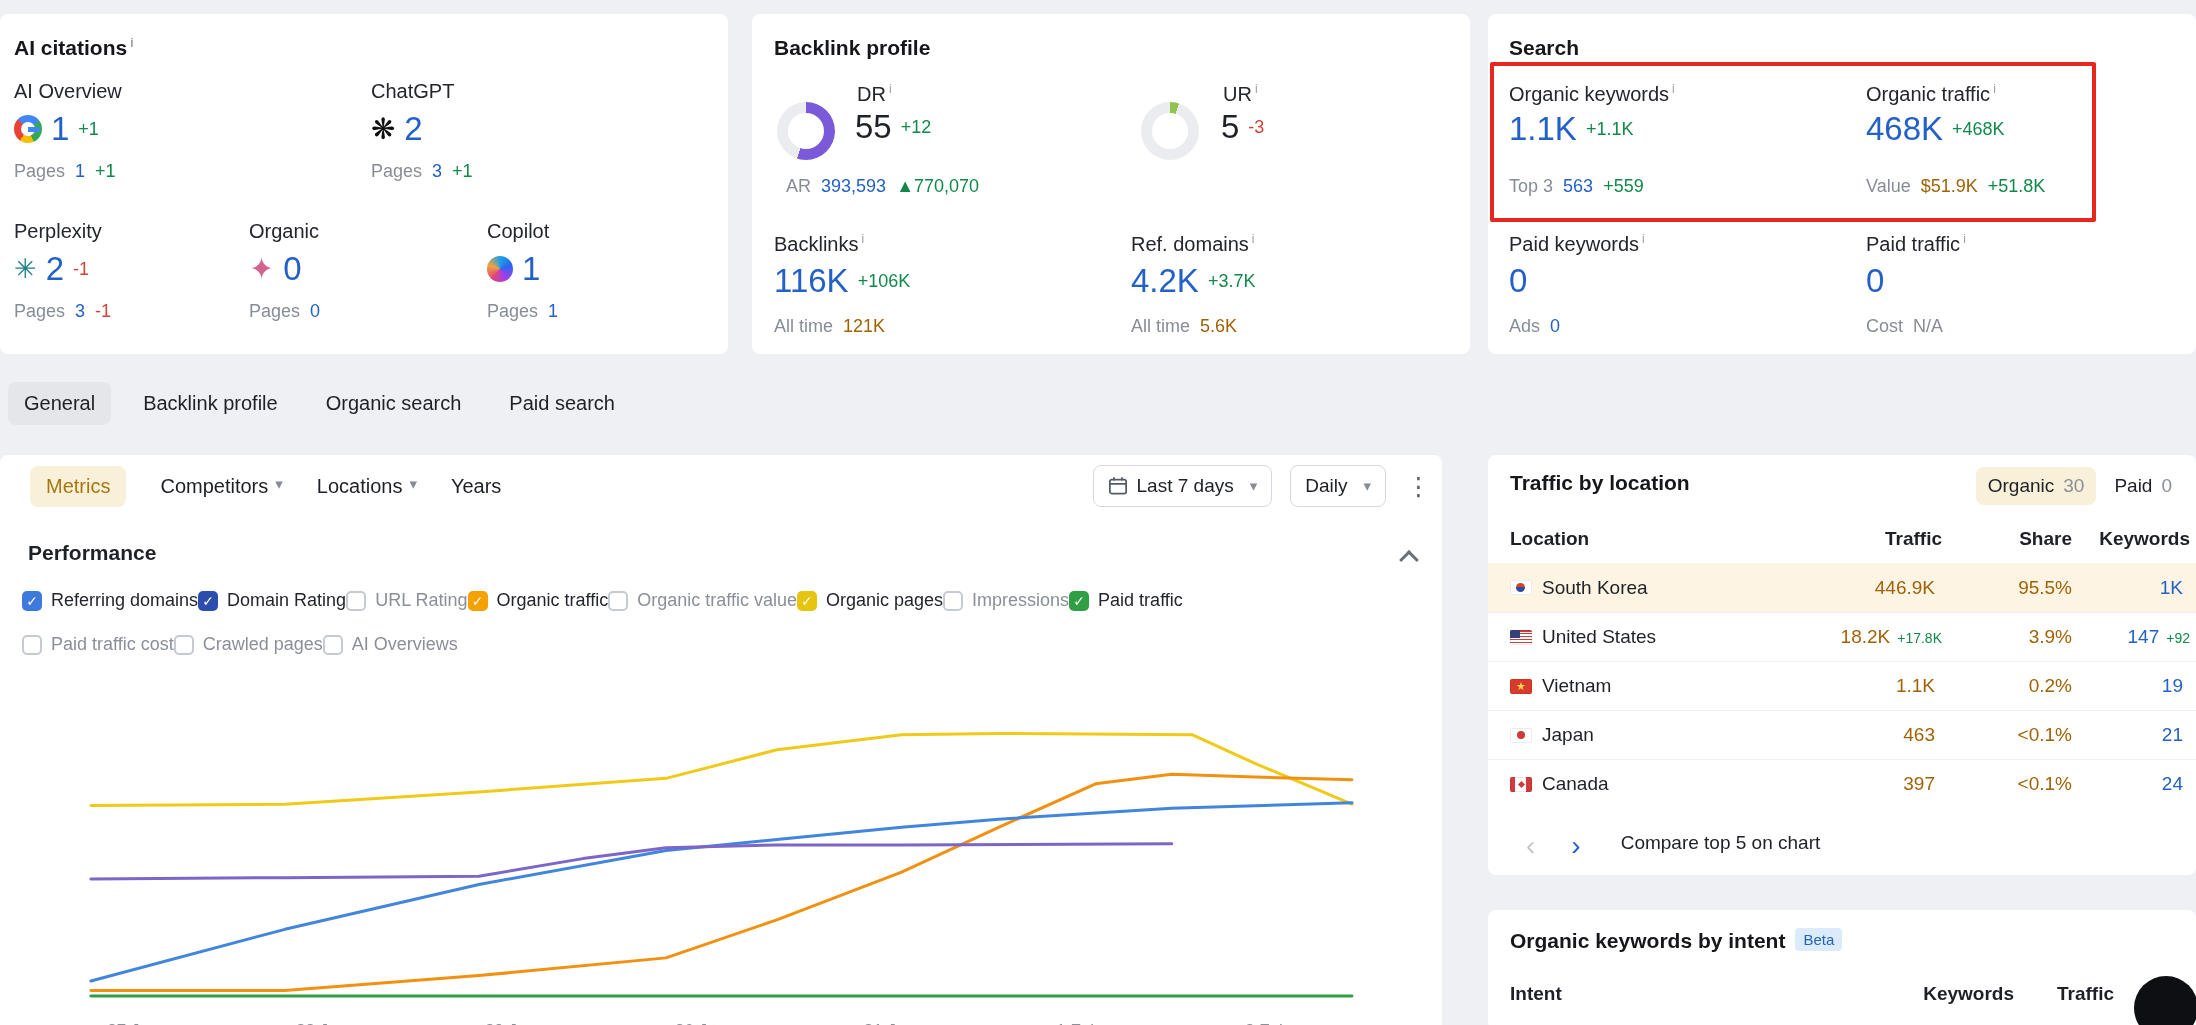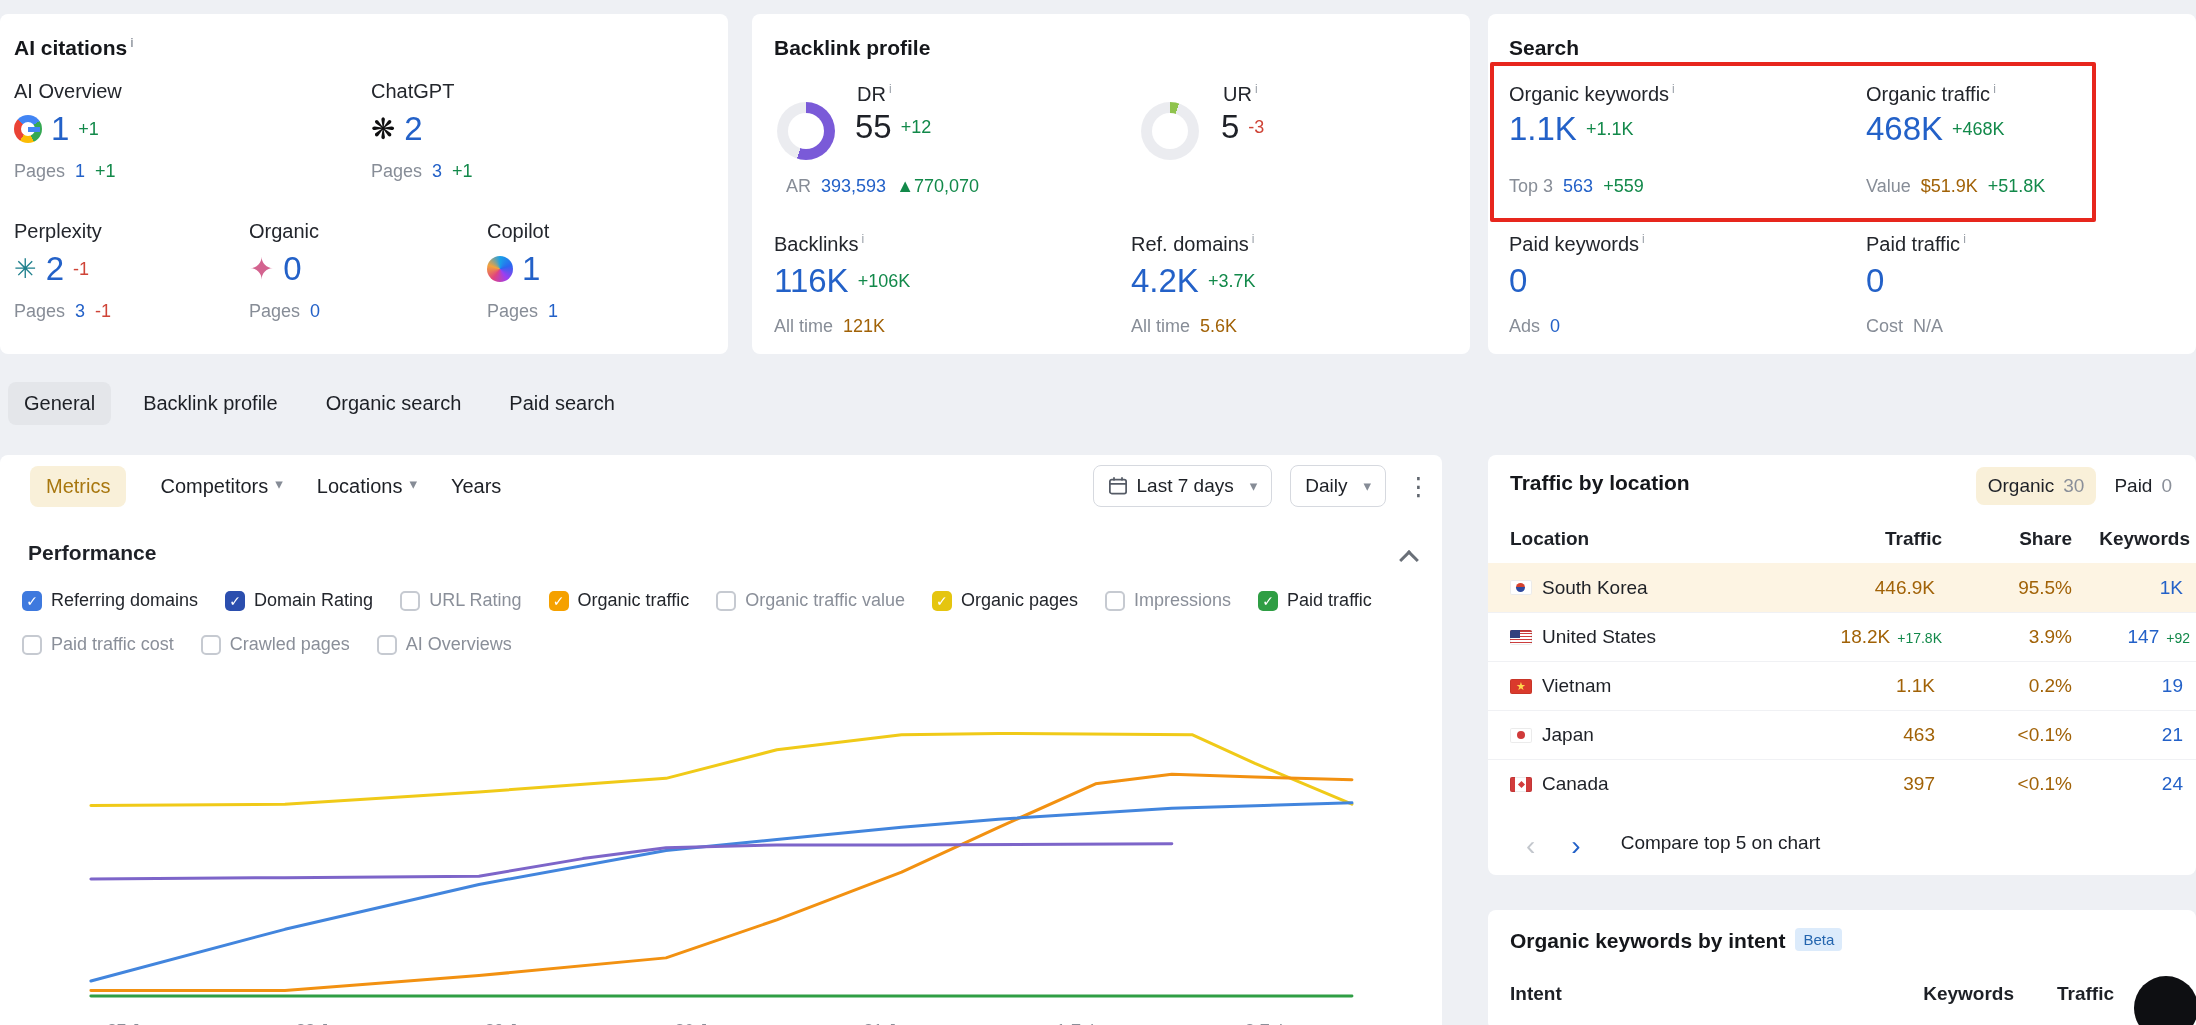--- a/index.html
+++ b/index.html
@@ -44,21 +44,21 @@
   .toolbar{position:absolute;left:0;top:8px;width:100%;height:46px;display:flex;align-items:center;padding:0 16px 0 30px;box-sizing:border-box}
   .chip{font-size:20px;padding:9px 16px;border-radius:8px;background:#f9f0d9;color:#a8770f;border:none;font-family:inherit}
   .txtbtn{font-size:20px;color:#1d2026;background:none;border:none;margin-left:34px;font-family:inherit;display:flex;align-items:flex-start;padding:0}
   .caret::after{content:"▾";color:#868c96;margin-left:7px;font-size:15px}
   .outbtn{font-size:19px;color:#1d2026;background:#fff;border:1px solid #d6d9df;border-radius:8px;padding:9px 14px;display:flex;align-items:center;gap:9px;font-family:inherit;margin-left:18px}
   .spacer{flex:1}
   .kebab{margin-left:20px;color:#60666e;font-size:25px;line-height:1;width:20px;text-align:center}
   .kebab::after{content:"⋮"}
   .sec-title{position:absolute;left:28px;top:86px;font-size:21px;font-weight:700}
   .chev-up{position:absolute;right:26px;top:98px;width:11px;height:11px;border-left:3px solid #6a7078;border-top:3px solid #6a7078;transform:rotate(45deg)}
-  .mrow{position:absolute;left:22px;display:flex;gap:27px;align-items:flex-start}
+  .mrow{position:absolute;left:22px;display:flex;align-items:flex-start}
   #mrow1{top:135px}
   #mrow2{top:179px}
   .metric{display:flex;align-items:center;gap:9px;cursor:pointer}
   .mbox{width:20px;height:20px;box-sizing:border-box;border:2px solid #c6cad1;border-radius:5px;background:#fff;position:relative;flex:none}
   .mbox.on{border:none}
   .mbox.on::after{content:"✓";position:absolute;left:0;top:0;width:20px;height:20px;color:#fff;font-size:14px;line-height:20px;text-align:center;font-weight:700}
   .mlabel{font-size:18px;color:#23262c;white-space:nowrap}
   .metric.off .mlabel{color:#8a8f99}
   #perf-chart{position:absolute;left:84px;top:220px;width:1358px;height:340px}
   .xlabels{position:absolute;left:84px;top:566px;width:1358px;height:22px}

